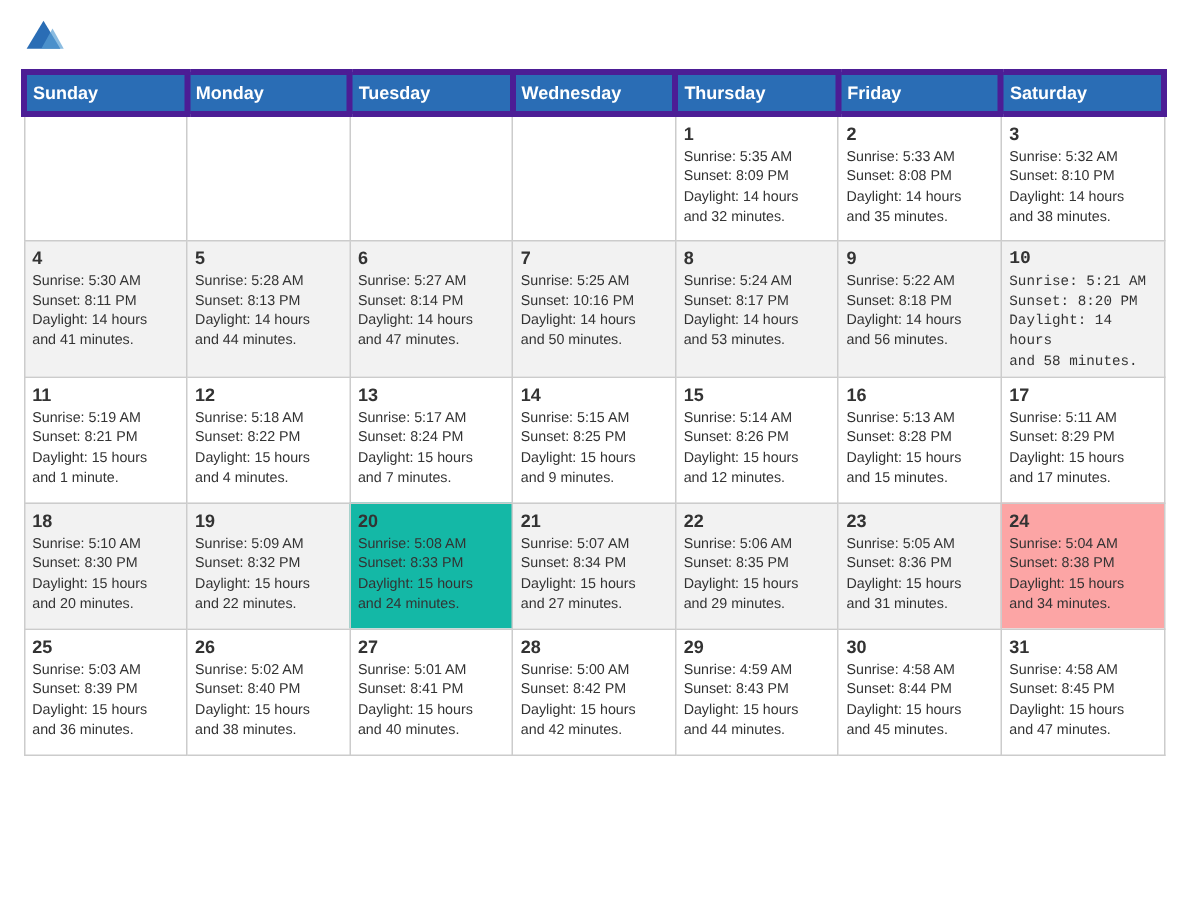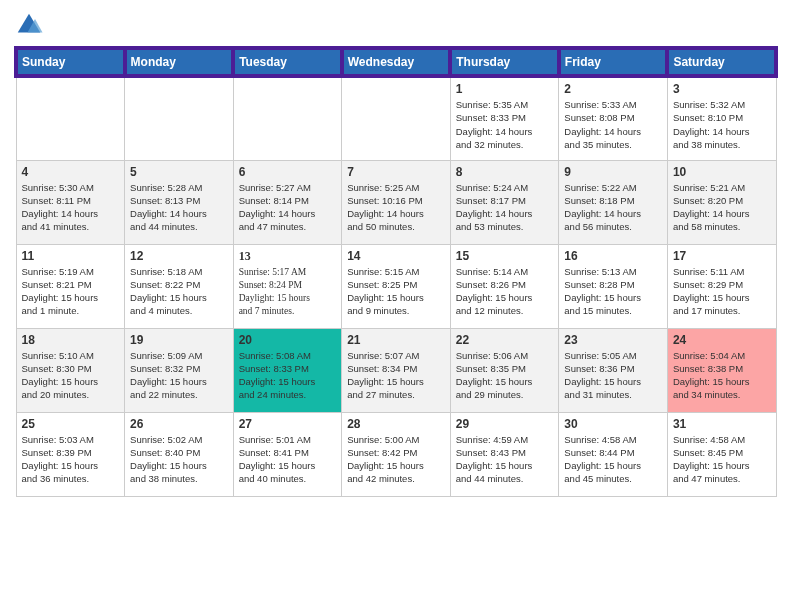--- a/index.html
+++ b/index.html
@@ -135,21 +135,21 @@
     </thead>
     <tbody id="calendar-body">
     <tr>
           <td class="empty-cell"></td>
           <td class="empty-cell"></td>
           <td class="empty-cell"></td>
           <td class="empty-cell"></td>
           <td style="background: rgb(255, 255, 255);">
             <span class="day-number">1</span>
             <div class="day-info" style="white-space: pre-line;">Sunrise: 5:35 AM
-Sunset: 8:33 PM
+Sunset: 8:09 PM
 Daylight: 14 hours
 and 32 minutes.</div>
           </td>
           <td style="background: rgb(255, 255, 255);">
             <span class="day-number">2</span>
             <div class="day-info" style="white-space: pre-line;">Sunrise: 5:33 AM
 Sunset: 8:08 PM
 Daylight: 14 hours
 and 35 minutes.</div>
           </td>
@@ -197,21 +197,21 @@
 Daylight: 14 hours
 and 53 minutes.</div>
           </td>
           <td style="background: rgb(242, 242, 242);">
             <span class="day-number">9</span>
             <div class="day-info" style="white-space: pre-line;">Sunrise: 5:22 AM
 Sunset: 8:18 PM
 Daylight: 14 hours
 and 56 minutes.</div>
           </td>
-          <td style="background: rgb(242, 242, 242);">
+          <td style="background: rgb(242, 242, 242); font-family: Liberation Mono, monospace;">
             <span class="day-number">10</span>
             <div class="day-info" style="white-space: pre-line;">Sunrise: 5:21 AM
 Sunset: 8:20 PM
 Daylight: 14 hours
 and 58 minutes.</div>
           </td>
         </tr>
         <tr>
           <td style="background: rgb(255, 255, 255);">
             <span class="day-number">11</span>
@@ -220,21 +220,21 @@
 Daylight: 15 hours
 and 1 minute.</div>
           </td>
           <td style="background: rgb(255, 255, 255);">
             <span class="day-number">12</span>
             <div class="day-info" style="white-space: pre-line;">Sunrise: 5:18 AM
 Sunset: 8:22 PM
 Daylight: 15 hours
 and 4 minutes.</div>
           </td>
-          <td style="background: rgb(255, 255, 255); font-family: Liberation Serif, serif;">
+          <td style="background: rgb(255, 255, 255);">
             <span class="day-number">13</span>
             <div class="day-info" style="white-space: pre-line;">Sunrise: 5:17 AM
 Sunset: 8:24 PM
 Daylight: 15 hours
 and 7 minutes.</div>
           </td>
           <td style="background: rgb(255, 255, 255);">
             <span class="day-number">14</span>
             <div class="day-info" style="white-space: pre-line;">Sunrise: 5:15 AM
 Sunset: 8:25 PM

